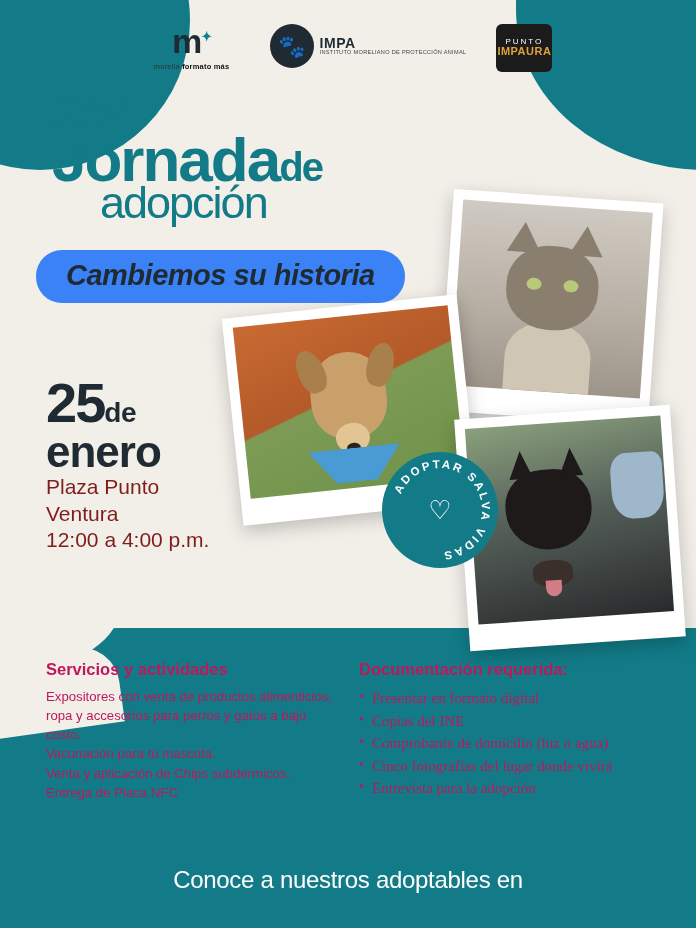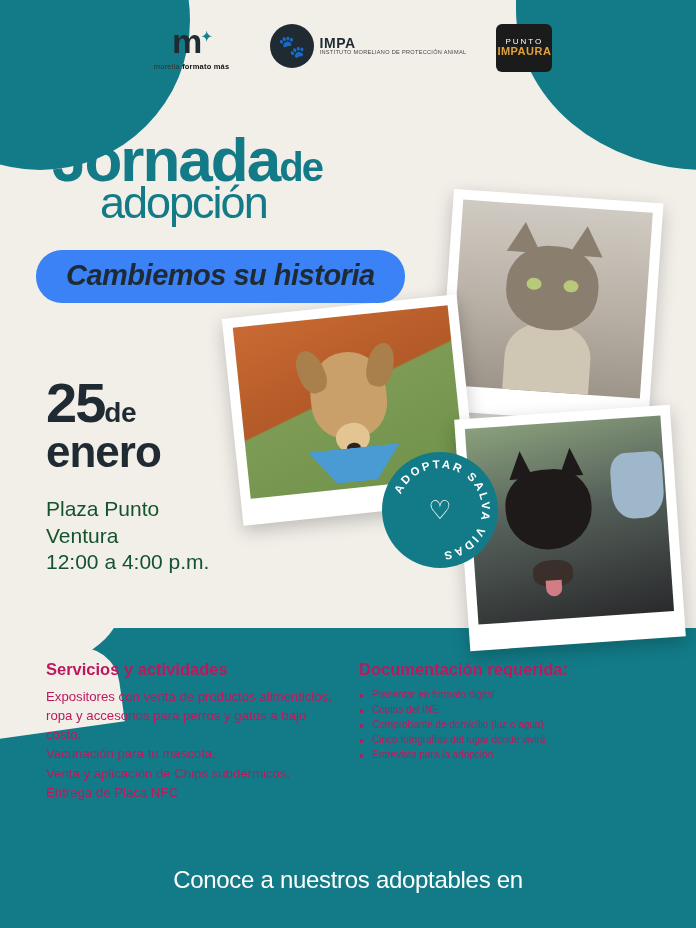--- a/index.html
+++ b/index.html
@@ -123,21 +123,21 @@
   .date-num {
     font-size: 56px; font-weight: bold; color: #1f2a33; line-height: .9;
     letter-spacing: -2px;
   }
   .date-num .de { font-size: 28px; font-weight: bold; letter-spacing: -.5px; }
   .date-month {
     font-size: 44px; font-weight: bold; color: #1f2a33; line-height: 1;
     letter-spacing: -1px; margin-top: 2px;
   }
   .venue {
-    margin-top: 22px; font-size: 21px; color: #14532d; line-height: 1.25;
+    font-size: 21px; color: #7f1d1d; line-height: 1.25;
   }
 
   
   .photo {
     position: absolute;
     background: #fff;
     padding: 10px 10px 26px 10px;
     box-shadow: 0 6px 18px rgba(0,0,0,.22);
     z-index: 4;
   }
@@ -234,21 +234,21 @@
   
   .cols {
     position: absolute; left: 0; right: 0; top: 660px;
     display: flex; gap: 22px; padding: 0 46px; z-index: 7; color: #be185d;
   }
   .col { flex: 1; }
   .col h3 { font-size: 16.5px; font-weight: bold; margin-bottom: 8px; }
   .col p { font-size: 13.2px; line-height: 1.45; }
   .col ul { list-style: none; }
   .col li {
-    font-size: 10px; line-height: 1.5; padding-left: 13px; position: relative;
+    font-size: 15px; line-height: 1.5; padding-left: 13px; position: relative; font-family: Liberation Serif, serif;
   }
   .col li:before {
     content: "•"; position: absolute; left: 0; top: -1px; font-size: 14px;
   }
 
   
   .cta {
     position: absolute; left: 0; right: 0; bottom: 34px; text-align: center;
     color: #fff; z-index: 7;
   }

